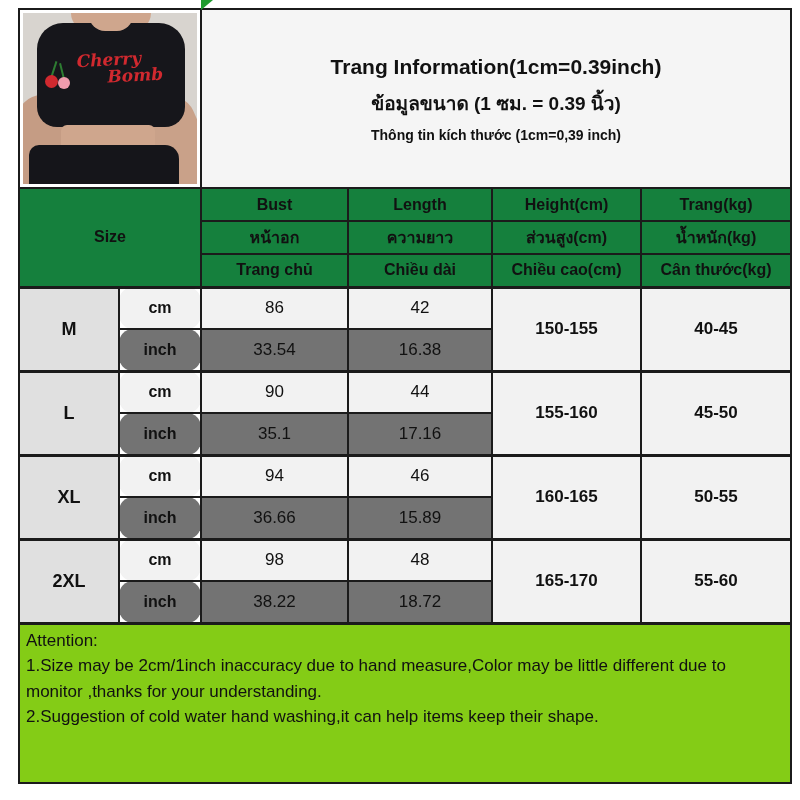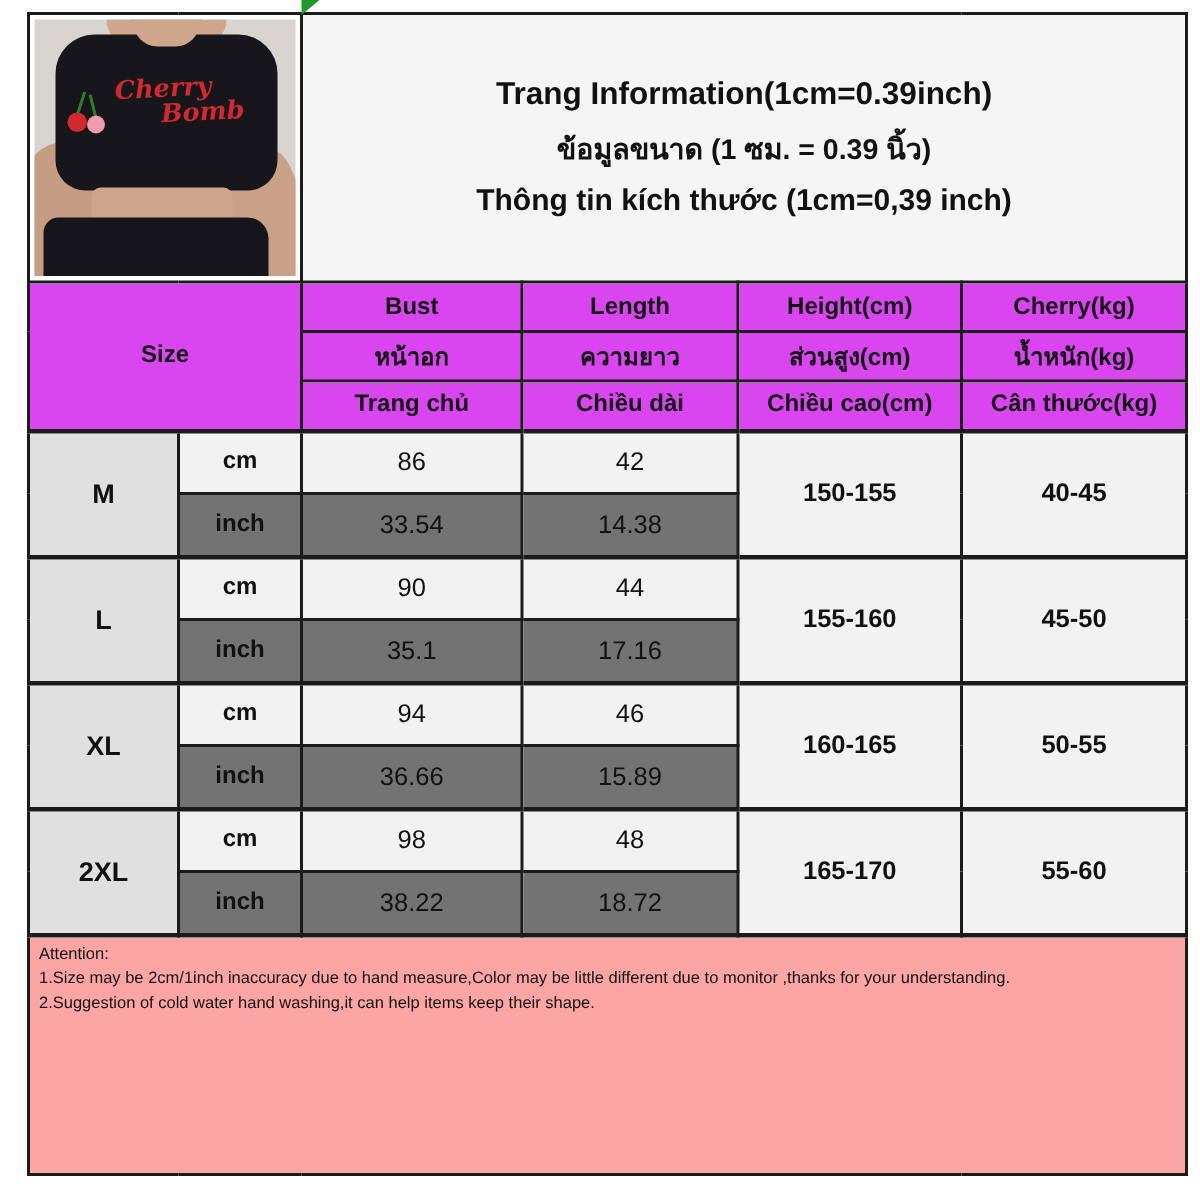--- a/index.html
+++ b/index.html
@@ -31,36 +31,36 @@
     text-align: center;
     vertical-align: middle;
     overflow: hidden;
   }
   tr.group-start td { border-top-width: 3px; }
 
   .photo-cell { padding: 3px; background: #ffffff; height: 177px; }
   .title-cell { background: #f5f5f5; }
   .title-en { font-size: 21px; font-weight: bold; }
   .title-th { font-size: 19px; font-weight: bold; margin-top: 9px; }
-  .title-vi { font-size: 20px; font-weight: bold; margin-top: 9px; }
-
-  .hdr-row td { background: #d946ef; font-weight: bold; font-size: 16px; height: 33px; }
+  .title-vi { font-size: 14px; font-weight: bold; margin-top: 9px; }
+
+  .hdr-row td { background: #15803d; font-weight: bold; font-size: 16px; height: 33px; }
   .size-corner { background: #e0e0e0; font-size: 34px; font-weight: bold; }
 
   .size-label { background: #e0e0e0; font-weight: bold; font-size: 18px; }
-  .unit-cell  { font-weight: bold; font-size: 16px; }
+  .unit-cell  { font-weight: bold; font-size: 16px; border-radius: 14px; }
   .val-cell   { font-size: 17px; }
   tr.cm-row td { background: #f2f2f2; height: 42px; }
   tr.inch-row td { background: #737373; height: 42px; }
   tr.cm-row td.size-label, tr.inch-row td.size-label { background: #e0e0e0; }
   .range-cell { background: #f2f2f2 !important; font-weight: bold; font-size: 17px; }
 
   .attention-cell {
     height: 160px; text-align: left; vertical-align: top;
-    background: #fca5a5; padding: 3px 6px; font-size: 11px; line-height: 1.5; margin-top: 32px;
+    background: #84cc16; padding: 3px 6px; font-size: 17px; line-height: 1.5; margin-top: 32px;
   }
 
   
   .photo { position: relative; width: 100%; height: 171px; background: #d8d4cf; overflow: hidden; }
   .photo .arm-left {
     position: absolute; left: -20px; bottom: -34px; width: 52px; height: 125px;
     background: #c59c84; border-radius: 24px; transform: rotate(22deg);
   }
   .photo .arm-right {
     position: absolute; right: -16px; bottom: -44px; width: 50px; height: 135px;
@@ -158,21 +158,21 @@
         <div class="title-th">ข้อมูลขนาด (1 ซม. = 0.39 นิ้ว)</div>
         <div class="title-vi">Thông tin kích thước (1cm=0,39 inch)</div>
       </td>
     </tr>
 
     <tr class="hdr-row">
       <td rowspan="3" colspan="2" class="size-corner">Size</td>
       <td>Bust</td>
       <td>Length</td>
       <td>Height(cm)</td>
-      <td>Cherry(kg)</td>
+      <td>Trang(kg)</td>
     </tr>
     <tr class="hdr-row">
       <td>หน้าอก</td>
       <td>ความยาว</td>
       <td>ส่วนสูง(cm)</td>
       <td>น้ำหนัก(kg)</td>
     </tr>
     <tr class="hdr-row">
       <td>Trang chủ</td>
       <td>Chiều dài</td>
@@ -184,21 +184,21 @@
       <td rowspan="2" class="size-label">M</td>
       <td class="unit-cell">cm</td>
       <td class="val-cell">86</td>
       <td class="val-cell">42</td>
       <td rowspan="2" class="range-cell">150-155</td>
       <td rowspan="2" class="range-cell">40-45</td>
     </tr>
     <tr class="inch-row">
       <td class="unit-cell">inch</td>
       <td class="val-cell">33.54</td>
-      <td class="val-cell">14.38</td>
+      <td class="val-cell">16.38</td>
     </tr>
 
     <tr class="cm-row group-start">
       <td rowspan="2" class="size-label">L</td>
       <td class="unit-cell">cm</td>
       <td class="val-cell">90</td>
       <td class="val-cell">44</td>
       <td rowspan="2" class="range-cell">155-160</td>
       <td rowspan="2" class="range-cell">45-50</td>
     </tr>

